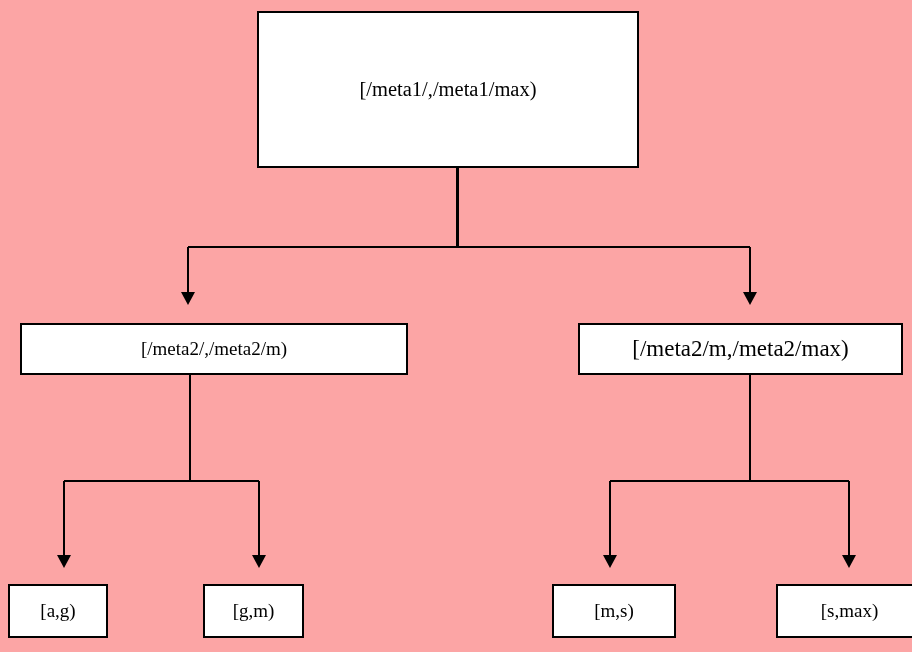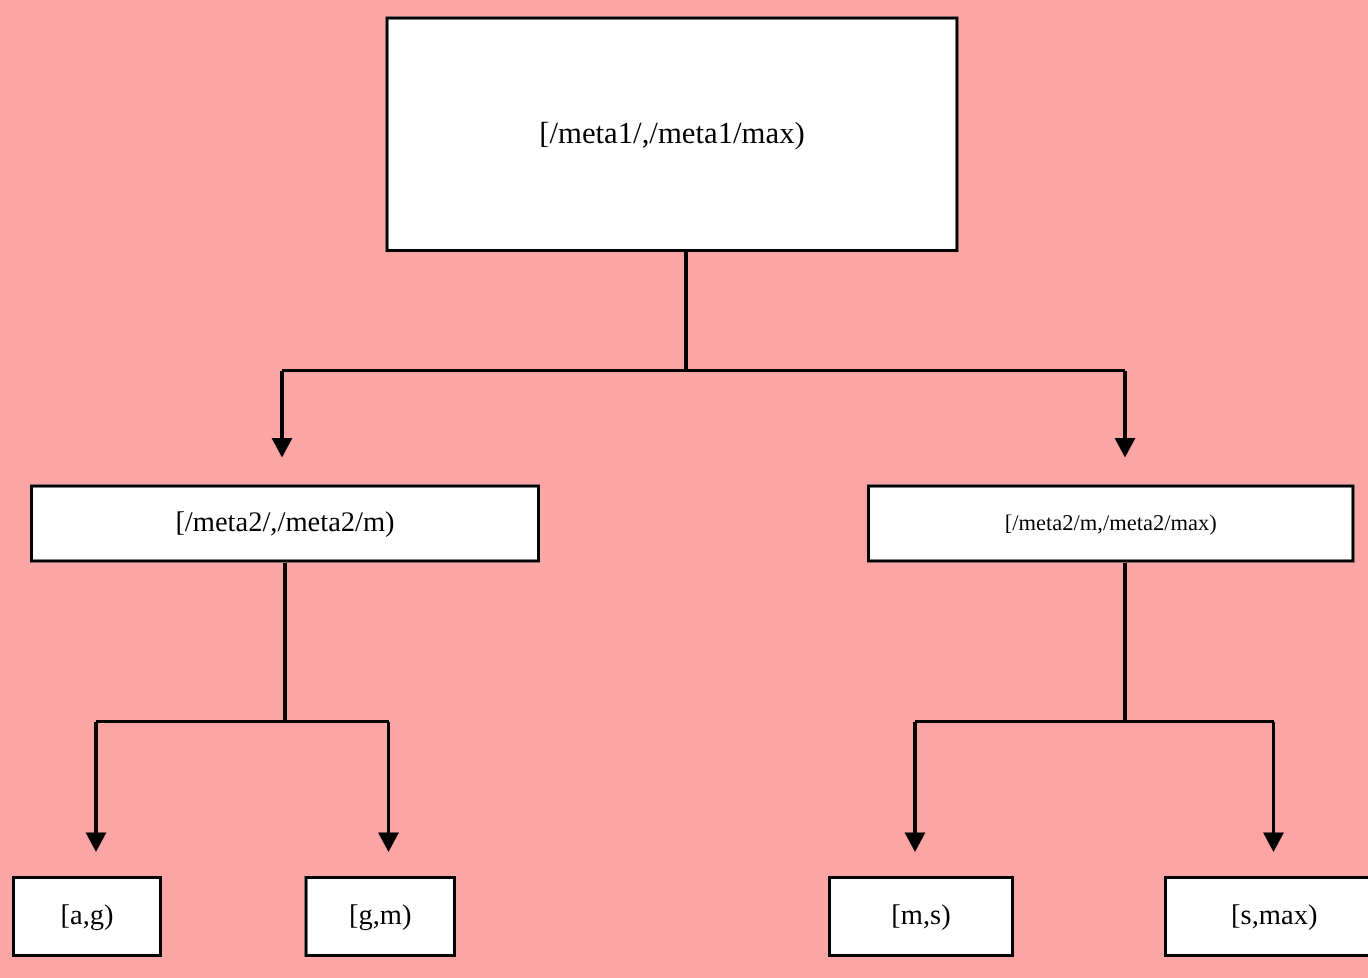--- a/index.html
+++ b/index.html
@@ -38,30 +38,30 @@
   .node-root {
     left: 257px;
     top: 11px;
     width: 382px;
     height: 157px;
     font-size: 20.5px;
   }
   .node-mid-left {
     left: 20px;
     top: 323px;
-    width: 340px;
+    width: 388px;
     height: 52px;
     font-size: 19px;
   }
   .node-mid-right {
     left: 578px;
     top: 323px;
     width: 325px;
     height: 52px;
-    font-size: 15px;
+    font-size: 23px;
   }
   .node-leaf {
     top: 584px;
     height: 54px;
     font-size: 19px;
   }
   .leaf-0 { left: 8px;   width: 100px; }
   .leaf-1 { left: 203px; width: 101px; }
   .leaf-2 { left: 552px; width: 124px; }
   .leaf-3 { left: 776px; width: 147px; }

